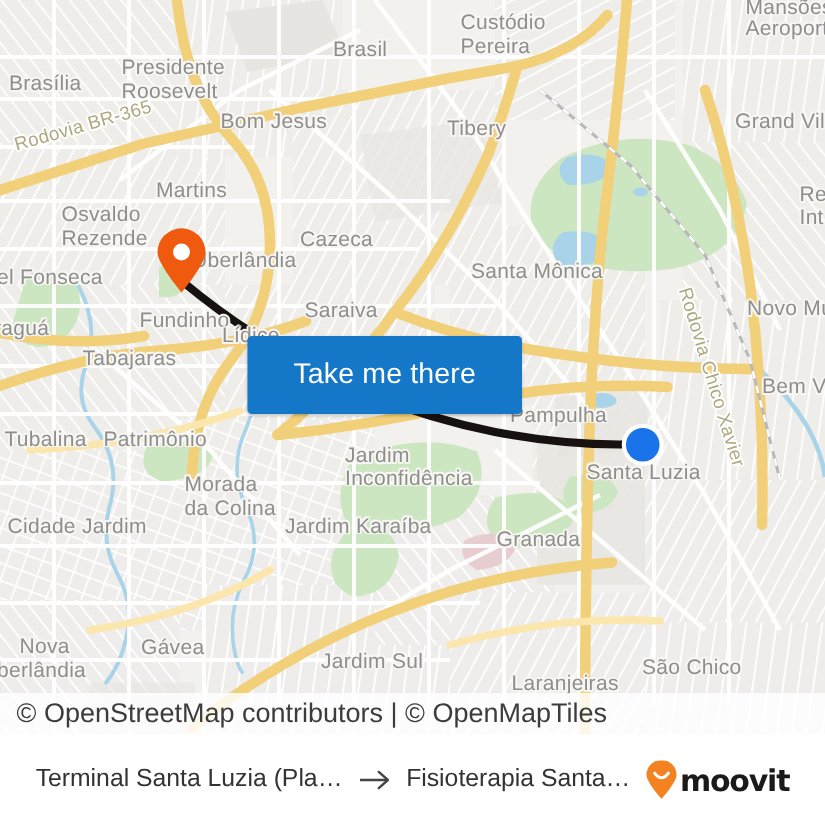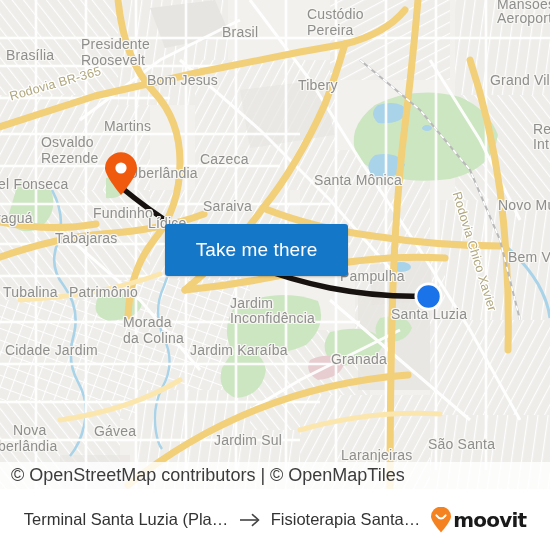--- a/index.html
+++ b/index.html
@@ -270,21 +270,21 @@
         <div class="lbl big" style="left: 123px; top: 315px;">Morada</div>
         <div class="lbl big" style="left: 123px; top: 331px;">da Colina</div>
         <div class="lbl big" style="left: 190px; top: 343px;">Jardim Karaíba</div>
         <div class="lbl big" style="left: 331px; top: 352px;">Granada</div>
         <div class="lbl big" style="left: 5px; top: 331px; margin-top: 12px;">Cidade Jardim</div>
         <div class="lbl big" style="left: 94px; top: 424px;">Gávea</div>
         <div class="lbl big" style="left: 13px; top: 423px;">Nova</div>
         <div class="lbl big" style="left: -2px; top: 439px;">berlândia</div>
         <div class="lbl big" style="left: 214px; top: 433px;">Jardim Sul</div>
         <div class="lbl big" style="left: 341px; top: 428px; margin-top: 20px;">Laranjeiras</div>
-        <div class="lbl big" style="left: 428px; top: 437px;">São Santa</div>
+        <div class="lbl big" style="left: 428px; top: 437px;">São Chico</div>
       </div>
 
     <div id="origin-pin">
       <svg width="34" height="44" viewBox="0 0 34 44">
         <path d="M17 43 C17 43 33 24 33 16.2 A16 16 0 0 0 1 16.2 C1 24 17 43 17 43 Z" fill="#f05a0f"></path>
         <circle cx="17" cy="16" r="5.6" fill="#ffffff"></circle>
       </svg>
     </div>
 
     <div id="dest-dot">

